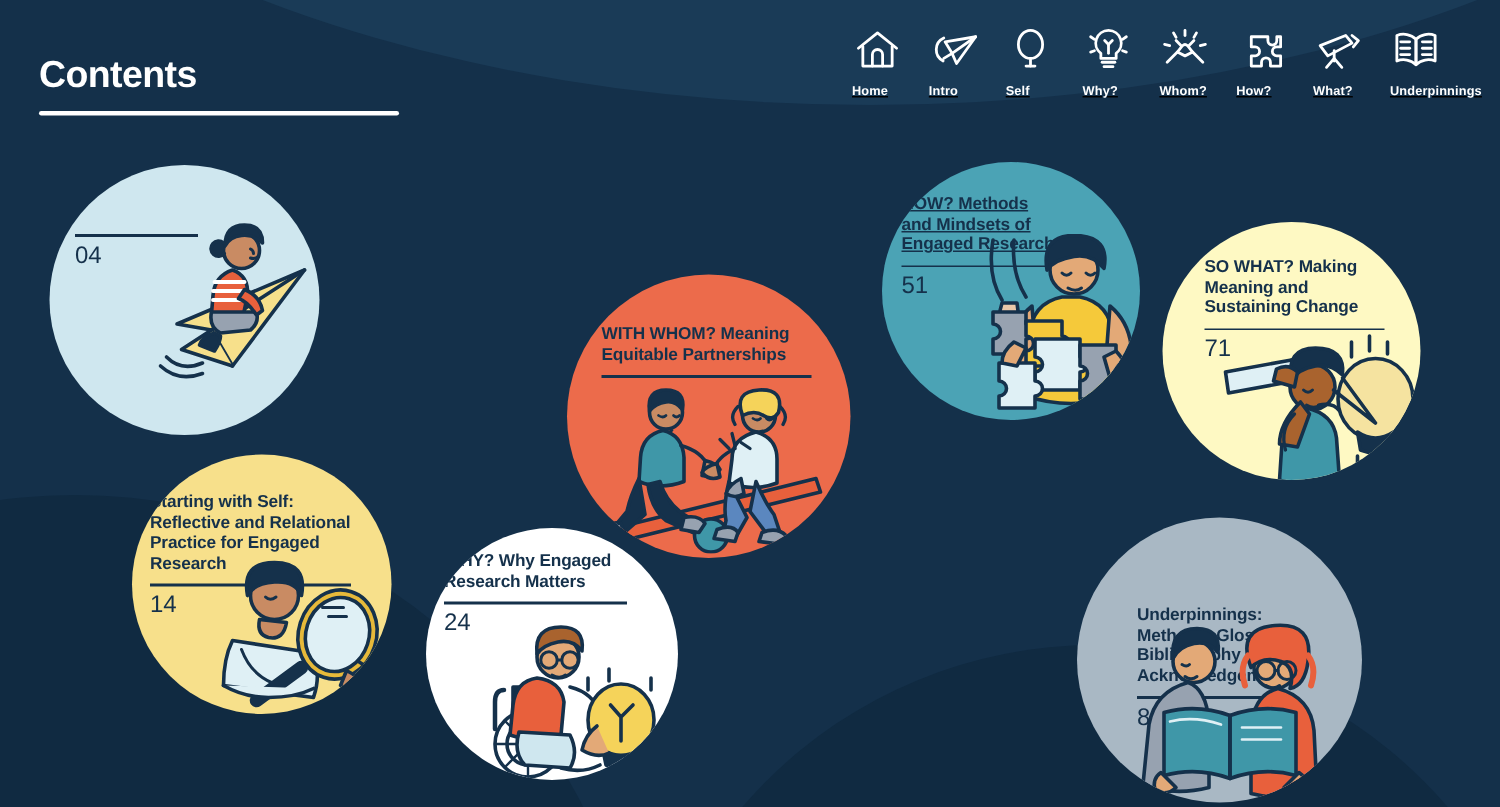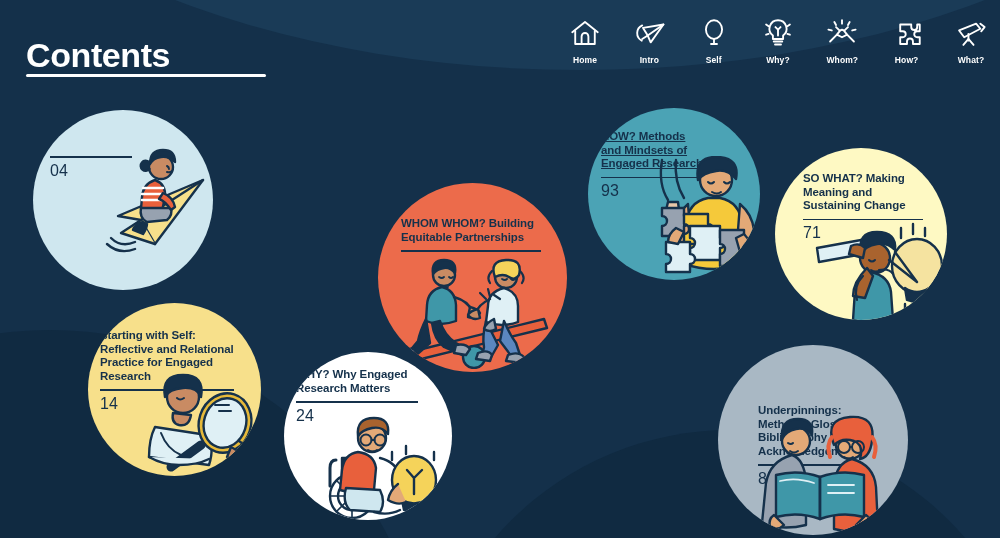--- a/index.html
+++ b/index.html
@@ -13,35 +13,35 @@
 
   
   .bg-arc { position:absolute; border-radius:50%; pointer-events:none; }
   .bg-arc-top   { width:1400px; height:760px; left:-120px; top:-690px; background:#1a3b57; }
   .bg-arc-left  { width:760px;  height:760px; left:-330px; top:330px;  background:#102a41; }
   .bg-arc-right { width:620px;  height:620px; left:420px;  top:430px;  background:#102a41; }
 
   
   .page-title {
     position:absolute; left:26px; top:36px;
-    color:#ffffff; font-size:34px; font-weight:bold; letter-spacing:-0.4px;
+    color:#ffffff; font-size:25px; font-weight:bold; letter-spacing:-0.4px;
   }
   .title-rule {
     position:absolute; left:26px; top:74px; width:240px; height:3px;
     background:#ffffff; border-radius:2px;
   }
 
   
   .topnav {
     position:absolute; left:568px; top:16px; width:420px;
     display:flex; align-items:flex-end; justify-content:space-between;
   }
   .nav-item {
-    display:flex; flex-direction:column; align-items:center; gap:5px;
-    cursor:pointer; width:auto;
+    display:flex; flex-direction:column; align-items:flex-start; gap:5px;
+    cursor:pointer; width:auto;text-decoration:underline;
   }
   .nav-icon { width:34px; height:34px; display:block; }
   .nav-icon svg { width:100%; height:100%; display:block; }
   .nav-label {
     color:#ffffff; font-size:8.5px; font-weight:bold; white-space:nowrap;
     letter-spacing:0.1px;
   }
 
   
   .circle {
@@ -154,20 +154,35 @@
         <svg viewBox="0 0 40 40" fill="none" stroke="#fff" stroke-width="2.2" stroke-linecap="round" stroke-linejoin="round">
           <path d="M6 17 l20 -8 5 6 -19 10 z"></path>
           <path d="M31 9 l5 4 -4 5"></path>
           <path d="M17 21 v8"></path>
           <path d="M11 34 l6 -7 6 7"></path>
         </svg>
       </span>
       <span class="nav-label">What?</span>
     </div>
 
+    <div class="nav-item">
+      <span class="nav-icon">
+        <svg viewBox="0 0 40 40" fill="none" stroke="#fff" stroke-width="2.2" stroke-linecap="round" stroke-linejoin="round">
+          <path d="M20 12 C16 8 10 7 5 9 v20 c5 -2 11 -1 15 3 z"></path>
+          <path d="M20 12 C24 8 30 7 35 9 v20 c-5 -2 -11 -1 -15 3 z"></path>
+          <path d="M8 14 h7"></path>
+            <path d="M8 19 h7"></path>
+            <path d="M8 24 h7"></path>
+          <path d="M25 14 h7"></path>
+            <path d="M25 19 h7"></path>
+            <path d="M25 24 h7"></path>
+        </svg>
+      </span>
+      <span class="nav-label">Underpinnings</span>
+    </div>
 
   </div>
 
   <div class="circle" style="left:33px; top:110px; width:180px; height:180px; background:#cfe7ef;">
     <div class="c-text" style="left:17px; top:40px; width:100px;">
       <div class="c-rule" style="width:82px;"></div>
       <div class="c-page">04</div>
     </div>
     <div class="illus" style="left:60px; top:28px;">
       <svg width="125" height="130" viewBox="0 0 125 130">
@@ -255,21 +270,21 @@
           <path d="M78 36 v8 M92 30 v8 M120 36 v8" stroke-width="2.4"></path>
           <path d="M128 62 h6 M126 84 l5 4" stroke-width="2.4"></path>
           <path d="M84 68 q-8 6 -10 16 q10 6 18 2" fill="#e3a977"></path>
         </g>
       </svg>
     </div>
   </div>
 
   <div class="circle" style="left:378px; top:183px; width:189px; height:189px; background:#ec6b4b;">
     <div class="c-text" style="left:23px; top:34px; width:148px;">
-      <div class="c-title" style="white-space:pre-line;">WHOM WHOM? Building
+      <div class="c-title" style="white-space:pre-line;">WITH WHOM? Meaning
 Equitable Partnerships</div>
       <div class="c-rule" style="width:140px;"></div>
     </div>
     <div class="illus" style="left:18px; top:74px;">
       <svg width="158" height="112" viewBox="0 0 158 112">
         <g stroke="#15314b" stroke-width="2.4" stroke-linecap="round" stroke-linejoin="round" fill="none">
           <path d="M10 96 L148 62 l3 9 L13 105 z" fill="#e8603c"></path>
           <circle cx="78" cy="100" r="11" fill="#3f97a8"></circle>
 
           <circle cx="48" cy="18" r="11" fill="#c98b63"></circle>
@@ -301,21 +316,21 @@
       </svg>
     </div>
   </div>
 
   <div class="circle" style="left:588px; top:108px; width:172px; height:172px; background:#4ba3b5;">
     <div class="c-text" style="left:13px; top:22px; width:128px;">
       <div class="c-title" style="white-space:pre-line;text-decoration:underline;">HOW? Methods
 and Mindsets of
 Engaged Research</div>
       <div class="c-rule" style="width:122px;"></div>
-      <div class="c-page">93</div>
+      <div class="c-page">51</div>
     </div>
     <div class="illus" style="left:44px; top:48px;">
       <svg width="125" height="122" viewBox="0 0 125 122">
         <g stroke="#15314b" stroke-width="2.4" stroke-linecap="round" stroke-linejoin="round" fill="none">
           <path d="M30 4 q-4 24 6 40 M44 4 q-2 22 8 38" stroke-width="2.4"></path>
           <circle cx="84" cy="24" r="16" fill="#e3a977"></circle>
           <path d="M66 24 q-4 -24 20 -23 q22 1 18 22 q-8 -10 -20 -8 q-13 2 -18 9 z" fill="#15314b"></path>
           <path d="M76 26 q3 3 6 0 M92 26 q3 3 6 0" stroke-width="2"></path>
           <path d="M80 36 q5 3 9 0" stroke-width="2"></path>
           <path d="M76 42 q-20 4 -22 26 l-2 40 q30 10 60 0 l-2 -40 q-2 -22 -22 -26 z" fill="#f5c93a"></path>

